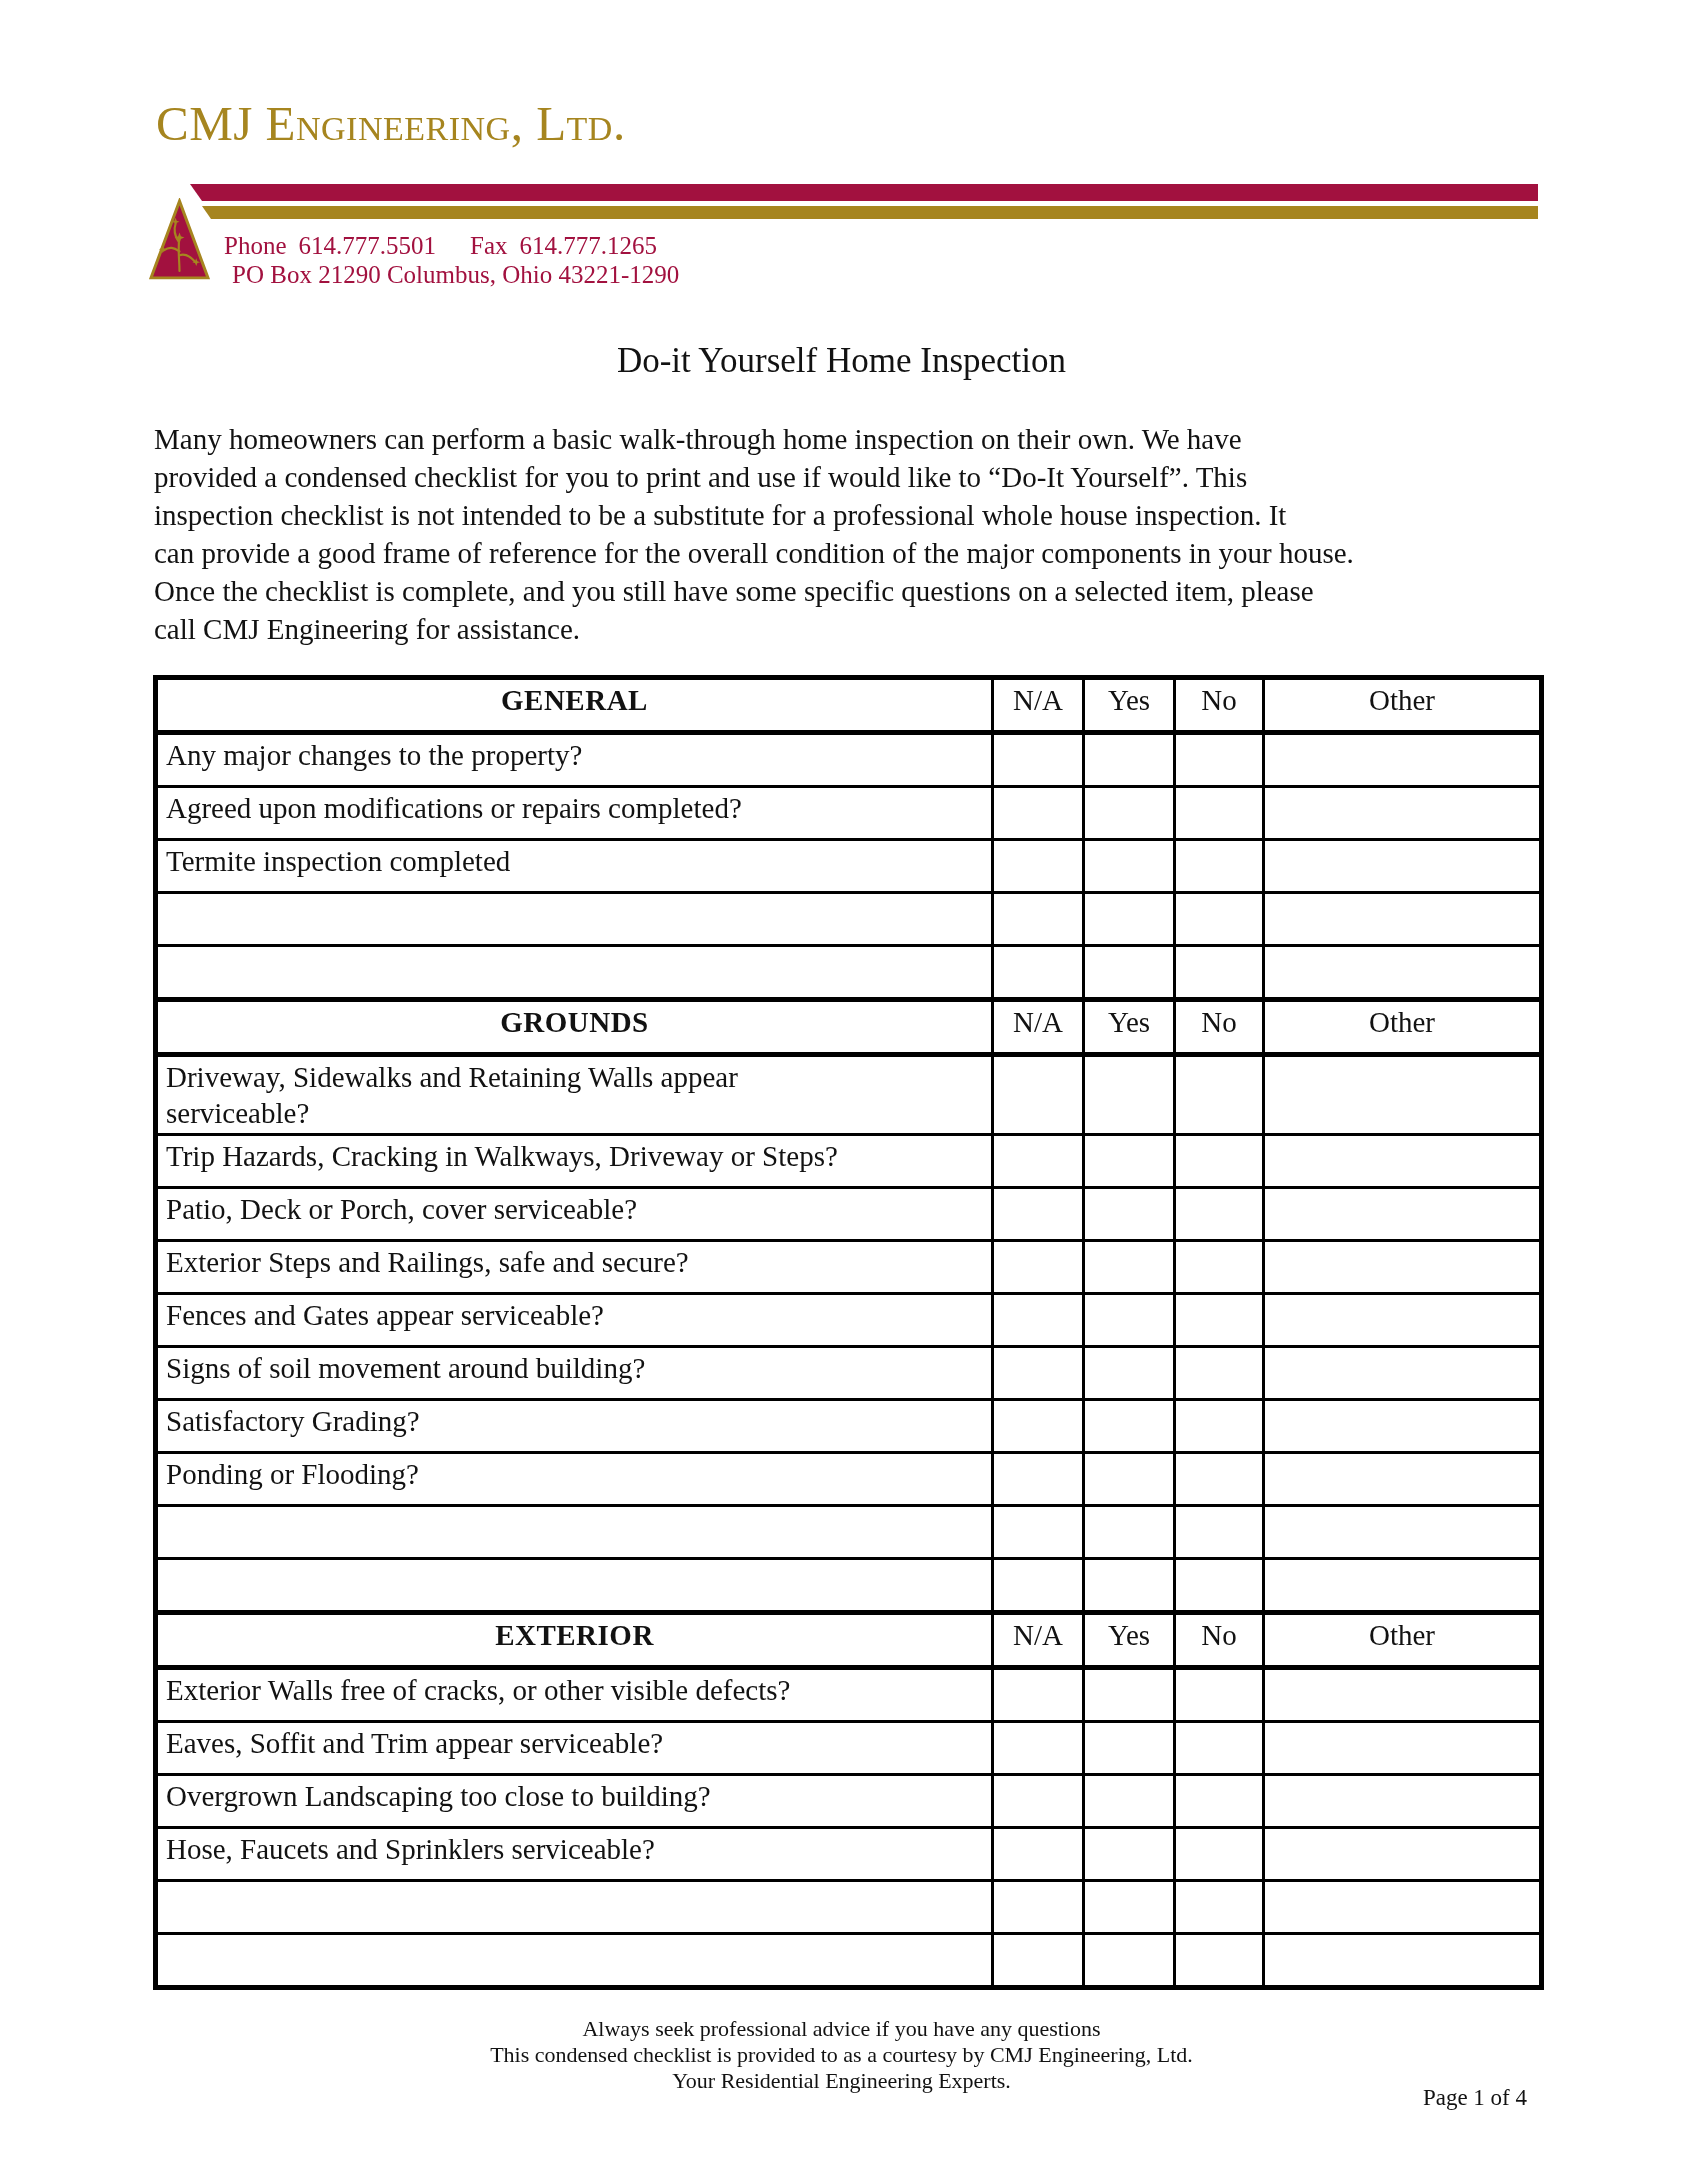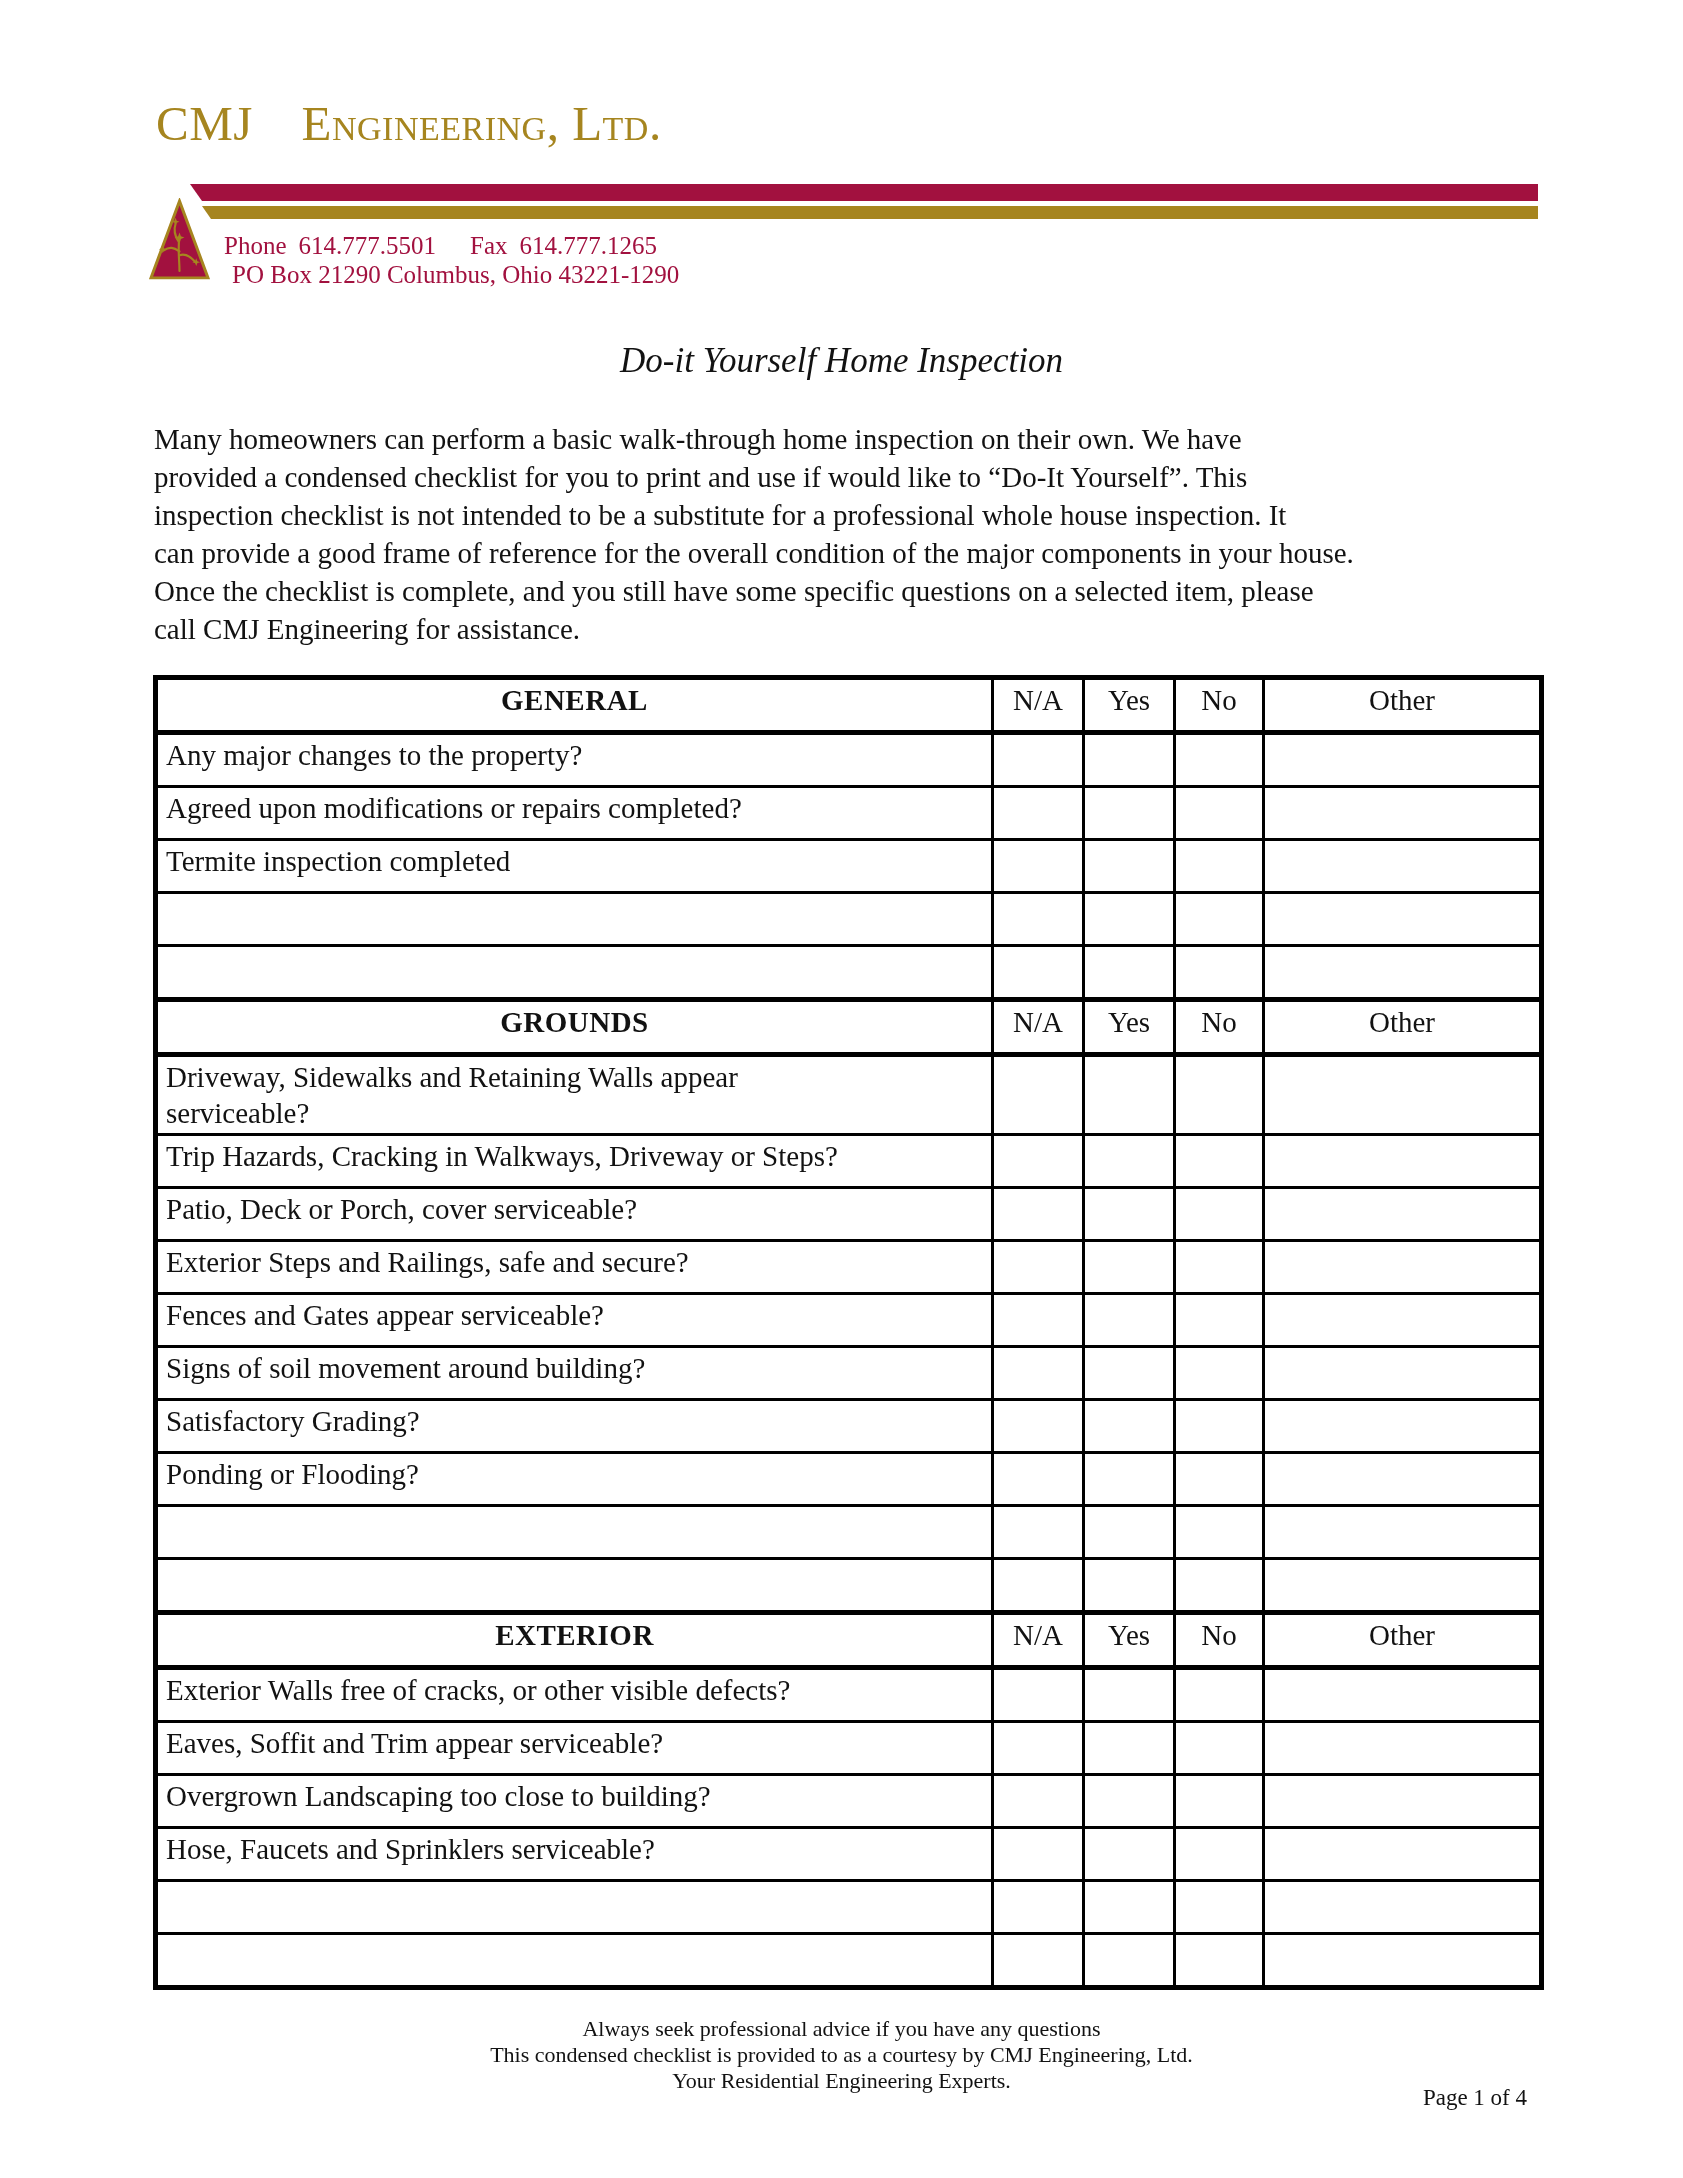--- a/index.html
+++ b/index.html
@@ -16,21 +16,21 @@
 
   
   .company-name {
     position: absolute;
     left: 156px; top: 95px;
     font-size: 49px;
     letter-spacing: 0.5px;
     color: var(--gold, #A6851F);
     white-space: nowrap;
   }
-  .company-name .sc { font-variant: small-caps; margin-left: 36px; }
+  .company-name .sc { font-variant: small-caps; }
 
   .stripe { position: absolute; }
   .stripe.crimson {
     left: 190px; top: 184px; height: 17px; right: 145px;
     background: var(--crimson, #A2113F);
     clip-path: polygon(0 0, 100% 0, 100% 100%, 12px 100%);
   }
   .stripe.gold {
     left: 202px; top: 206px; height: 13px; right: 145px;
     background: var(--gold, #A6851F);
@@ -53,21 +53,20 @@
   .contact .gap-sm { display:inline-block; width: 12px; }
   .contact .line2 { padding-left: 8px; }
 
   
   .doc-title {
     position: absolute;
     left: 0; top: 341px; width: 100%;
     text-align: center;
     font-size: 35px;
     color: #121212;
-    font-style: italic;
   }
   .intro {
     position: absolute;
     left: 154px; top: 420px; width: 1406px;
     font-size: 29px;
     line-height: 38px;
     white-space: pre-line;
   }
 
   

